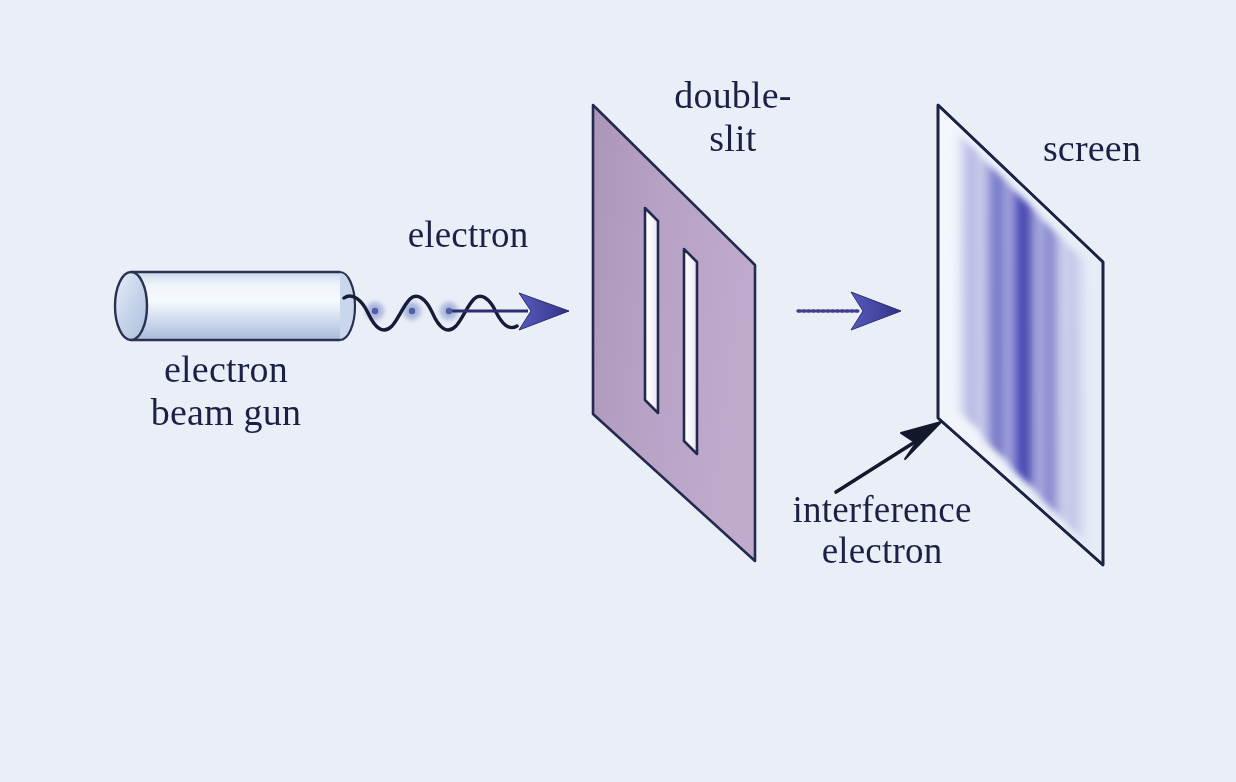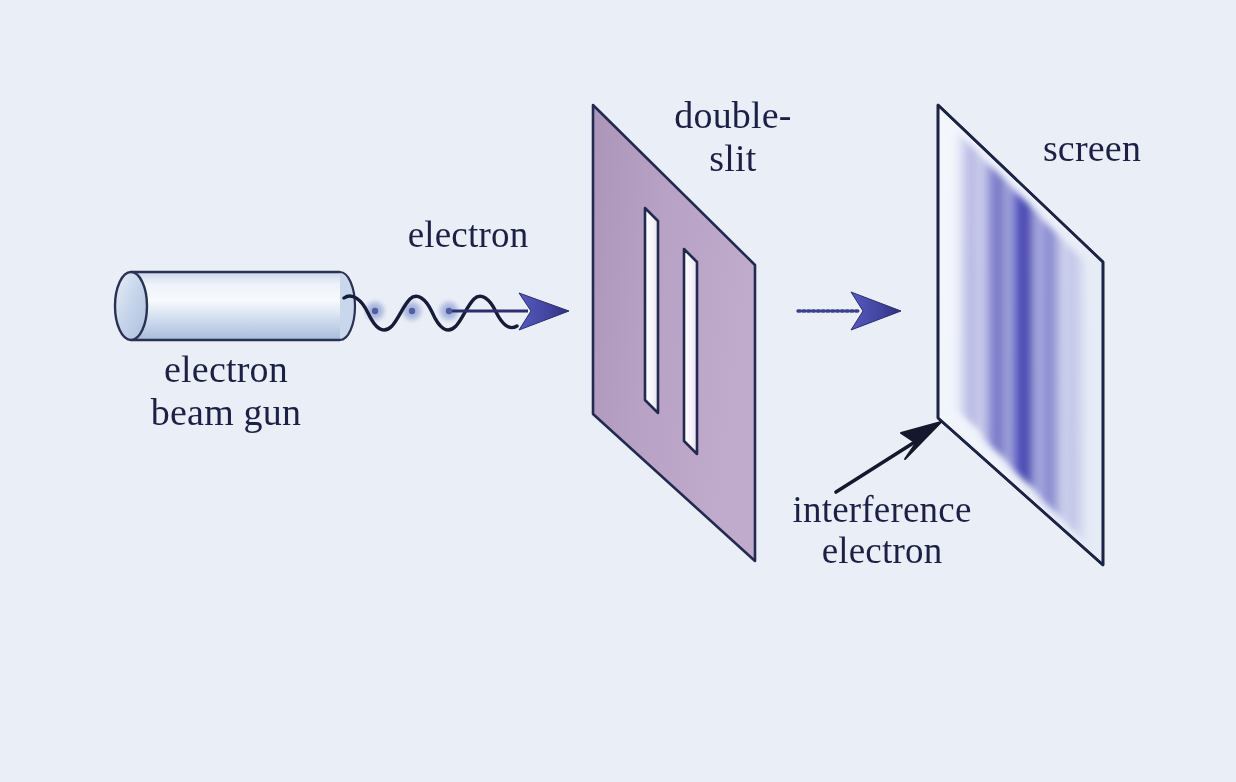--- a/index.html
+++ b/index.html
@@ -44,21 +44,20 @@
     left: 368px;
     top: 214px;
     width: 200px;
     font-size: 37px;
   }
   #label-double-slit {
     left: 612px;
     top: 74px;
     width: 242px;
     font-size: 38px;
-    margin-top: 20px;
   }
   #label-screen {
     left: 1004px;
     top: 127px;
     width: 176px;
     font-size: 38px;
     font-family: Liberation Serif, serif;
   }
   #label-interference-pattern {
     left: 752px;

